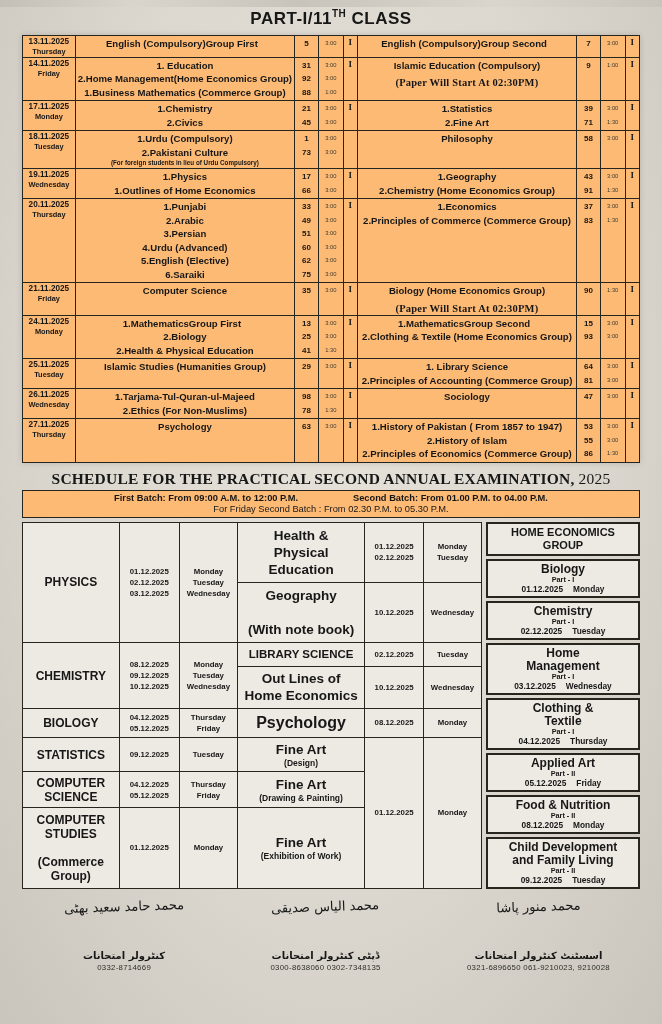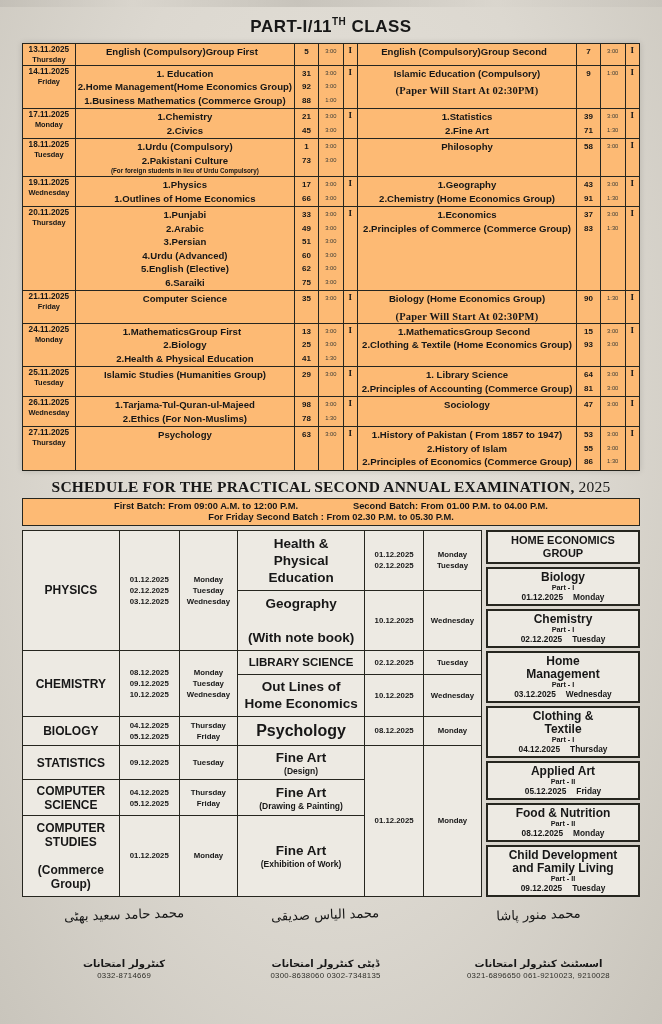--- a/index.html
+++ b/index.html
@@ -5,21 +5,21 @@
   html,body{margin:0;padding:0;}
   body{
     width:662px;height:1024px;overflow:hidden;
     background:radial-gradient(ellipse at 50% 38%, #e6e2da 0%, #dcd8d0 55%, #c9c5bc 100%);
     font-family:"Liberation Sans",sans-serif;color:#171717;
     position:relative;
   }
   .scan-smudge{position:absolute;top:0;left:0;right:0;height:7px;
     background:linear-gradient(90deg,#b9b5ad 0%,#d8d4cc 20%,#b5b1a9 45%,#d8d4cc 75%,#c2beb6 100%);
     opacity:.55;}
-  .sheet{width:618px;margin:0 auto;padding-top:12px;}
+  .sheet{width:618px;margin:0 auto;padding-top:4px;}
   .main-title{text-align:center;font-size:17px;font-weight:bold;letter-spacing:.5px;margin:4px 0 6px 0;}
   .main-title sup{font-size:10px;}
 
   
   table.ds{border-collapse:collapse;width:618px;background:#fdba74;
     box-shadow:0 0 6px rgba(0,0,0,.15);}
   table.ds td{border:1.6px solid #26261f;vertical-align:top;padding:1px 2px;}
   td.c-date{width:52px;text-align:center;padding-top:2px;}
   .c-date .d1{font-size:8.2px;font-weight:bold;line-height:10px;}
   .c-date .d2{font-size:7.4px;font-weight:bold;line-height:9px;}
@@ -39,21 +39,21 @@
     font-family:"Liberation Serif",serif;}
   td.subj-left{width:204px;}
   td.subj-right{width:216px;}
 
   
   .prac-title{font-family:"Liberation Serif",serif;font-weight:bold;font-size:15.5px;
     text-align:center;margin:7px 0 2px 0;letter-spacing:.2px;}
   .prac-title .yr{font-weight:normal;}
   .batch-box{border:1.8px solid #26261f;background:#fdba74;padding:2px 4px 3px 4px;}
   .batch-l1{display:flex;justify-content:center;gap:55px;font-size:9.3px;font-weight:bold;}
-  .batch-l2{text-align:center;font-size:9.3px;font-weight:bold;margin-top:1px;}
+  .batch-l2{text-align:center;font-size:9.3px;font-weight:normal;margin-top:1px;}
 
   .prac-wrap{display:flex;gap:4px;margin-top:4px;align-items:stretch;}
   table.pr{border-collapse:collapse;width:460px;background:#edeae3;}
   table.pr td{border:1.8px solid #26261f;text-align:center;vertical-align:middle;padding:2px;}
   .p-subject{width:98px;font-size:12px;font-weight:bold;line-height:14px;white-space:pre-line;}
   .p-subject .sub{font-size:12px;font-weight:bold;}
   .p-dates{width:60px;font-size:7.8px;font-weight:bold;white-space:pre-line;line-height:11px;}
   .p-days{width:56px;font-size:7.8px;font-weight:bold;white-space:pre-line;line-height:11px;}
   .p-prac{width:132px;font-size:13.5px;font-weight:bold;white-space:pre-line;line-height:17px;}
   .p-prac .sub{font-size:8.5px;line-height:10px;display:block;}

